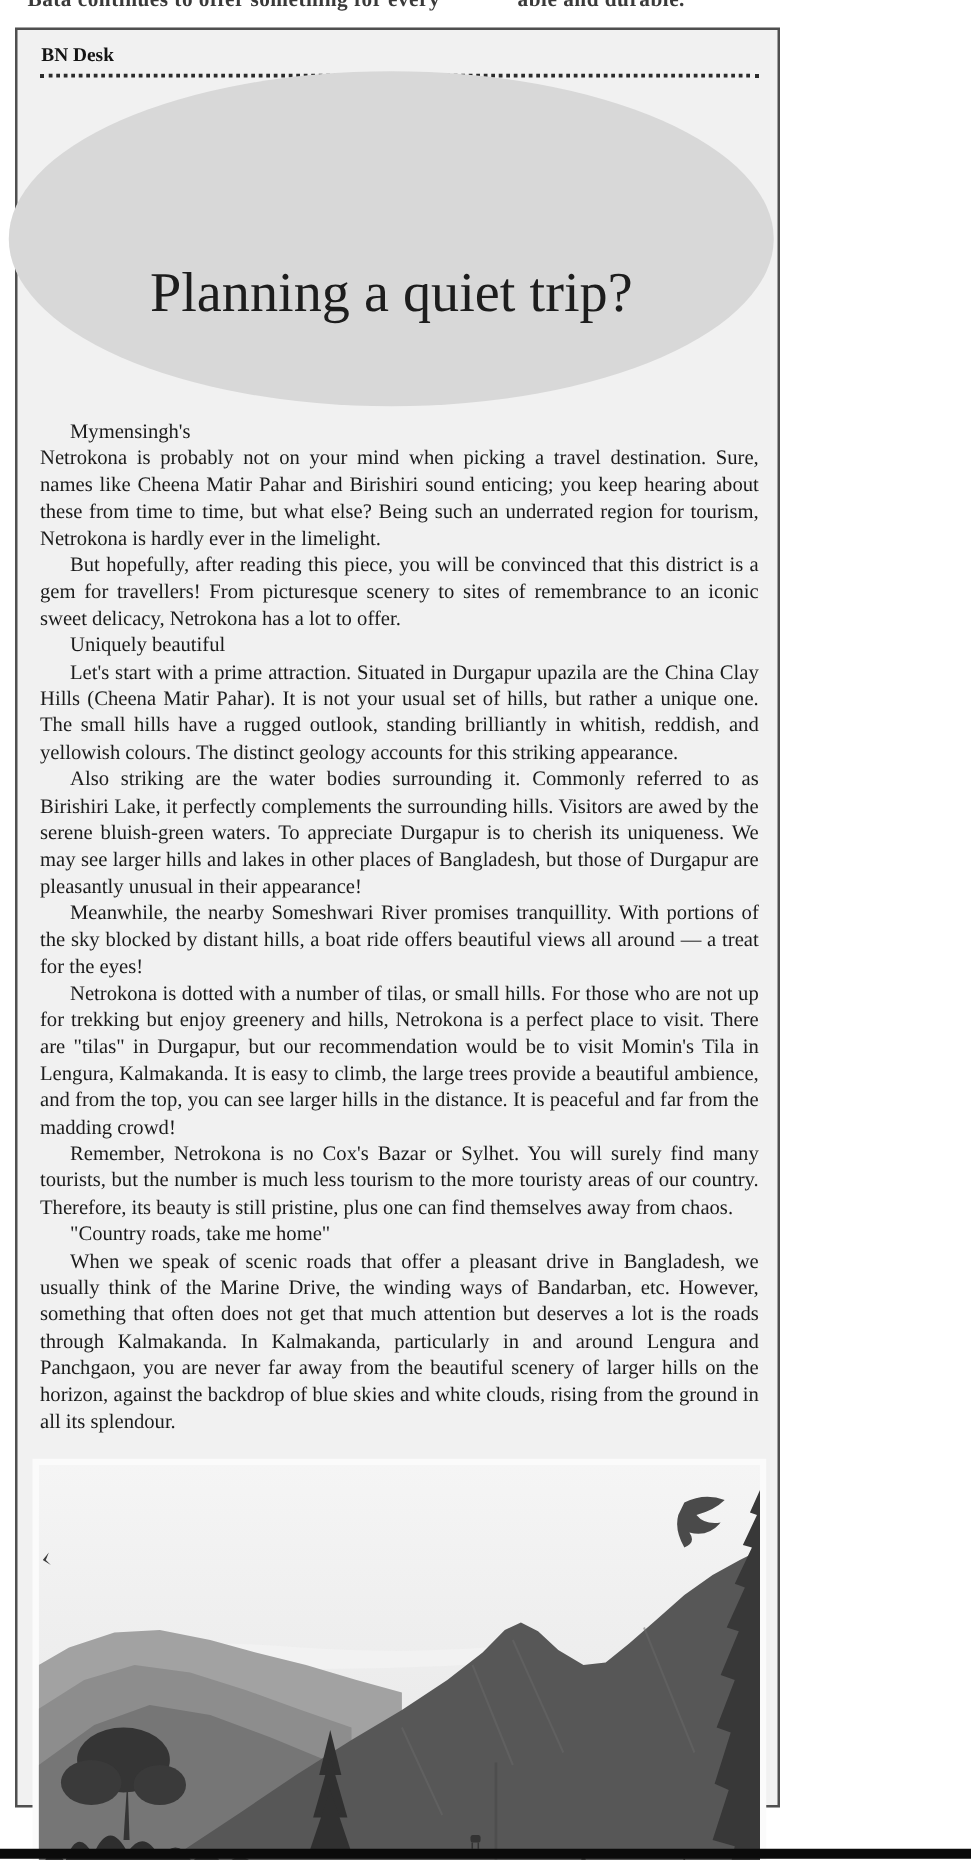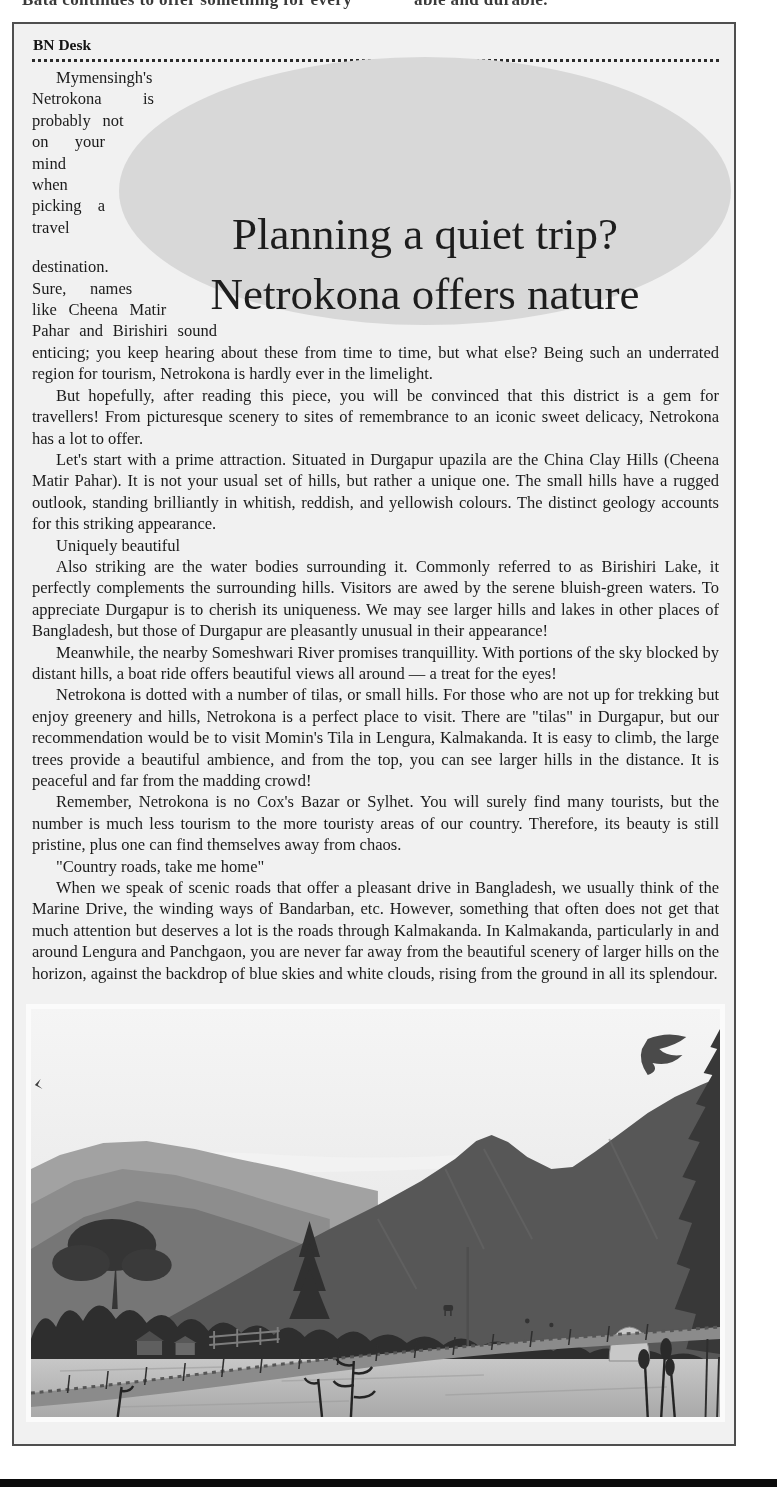--- a/index.html
+++ b/index.html
@@ -14,21 +14,21 @@
   }
   .top-strip-inner{
     transform:translateY(-10px);
     padding-left:22px;
     font-size:17px;font-weight:bold;color:#3a3a3a;letter-spacing:.4px;
     white-space:nowrap;
   }
   .top-strip-inner .gap{display:inline-block;width:62px;}
   
   .article-box{
-    position:absolute;left:12px;top:22px;width:724px;height:1424px;
+    position:absolute;left:12px;top:22px;width:612px;height:1424px;
     box-sizing:border-box;border:2px solid #4f4f4f;background:#f1f1f1;
     padding:12px 15px 0 18px;
   }
   .byline{
     font-size:15.5px;font-weight:bold;color:#141414;margin:0 0 5px 1px;
   }
   .dotline{
     border-bottom:3px dotted #2b2b2b;height:0;margin-bottom:5px;
   }
   
@@ -75,28 +75,28 @@
 
 <div class="article-box">
   <div class="byline">BN Desk</div>
   <div class="dotline"></div>
 
   <div class="copy">
     <div class="headline-float">
       <div class="oval">
         <h1 class="headline">
           <span>Planning a quiet trip?</span><br>
-          <span>Netrokona offers nature</span><br>
+          <br>
         </h1>
       </div>
     </div>
     <p>Mymensingh's Netrokona is probably not on your mind when picking a travel destination. Sure, names like Cheena Matir Pahar and Birishiri sound enticing; you keep hearing about these from time to time, but what else? Being such an underrated region for tourism, Netrokona is hardly ever in the limelight.</p>
     <p>But hopefully, after reading this piece, you will be convinced that this district is a gem for travellers! From picturesque scenery to sites of remembrance to an iconic sweet delicacy, Netrokona has a lot to offer.</p>
+    <p>Uniquely beautiful</p>
     <p>Let's start with a prime attraction. Situated in Durgapur upazila are the China Clay Hills (Cheena Matir Pahar). It is not your usual set of hills, but rather a unique one. The small hills have a rugged outlook, standing brilliantly in whitish, reddish, and yellowish colours. The distinct geology accounts for this striking appearance.</p>
-    <p>Uniquely beautiful</p>
     <p>Also striking are the water bodies surrounding it. Commonly referred to as Birishiri Lake, it perfectly complements the surrounding hills. Visitors are awed by the serene bluish-green waters. To appreciate Durgapur is to cherish its uniqueness. We may see larger hills and lakes in other places of Bangladesh, but those of Durgapur are pleasantly unusual in their appearance!</p>
     <p>Meanwhile, the nearby Someshwari River promises tranquillity. With portions of the sky blocked by distant hills, a boat ride offers beautiful views all around — a treat for the eyes!</p>
     <p>Netrokona is dotted with a number of tilas, or small hills. For those who are not up for trekking but enjoy greenery and hills, Netrokona is a perfect place to visit. There are "tilas" in Durgapur, but our recommendation would be to visit Momin's Tila in Lengura, Kalmakanda. It is easy to climb, the large trees provide a beautiful ambience, and from the top, you can see larger hills in the distance. It is peaceful and far from the madding crowd!</p>
     <p>Remember, Netrokona is no Cox's Bazar or Sylhet. You will surely find many tourists, but the number is much less tourism to the more touristy areas of our country. Therefore, its beauty is still pristine, plus one can find themselves away from chaos.</p>
     <p>"Country roads, take me home"</p>
     <p>When we speak of scenic roads that offer a pleasant drive in Bangladesh, we usually think of the Marine Drive, the winding ways of Bandarban, etc. However, something that often does not get that much attention but deserves a lot is the roads through Kalmakanda. In Kalmakanda, particularly in and around Lengura and Panchgaon, you are never far away from the beautiful scenery of larger hills on the horizon, against the backdrop of blue skies and white clouds, rising from the ground in all its splendour.</p>
   </div>
 
   <div class="photo-frame">
     <svg viewBox="0 0 715 408" preserveAspectRatio="none">

